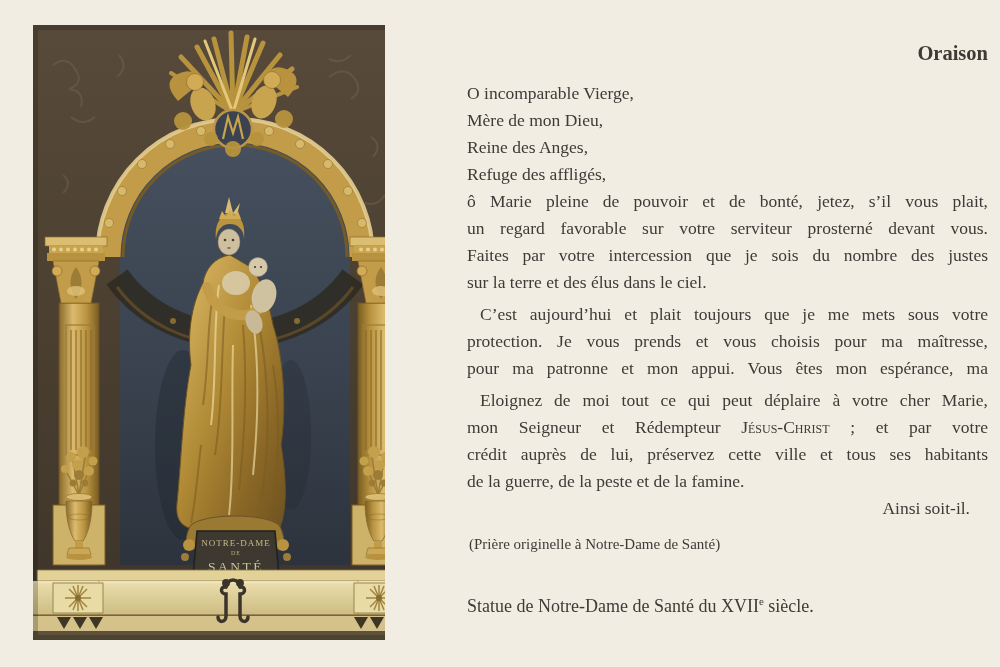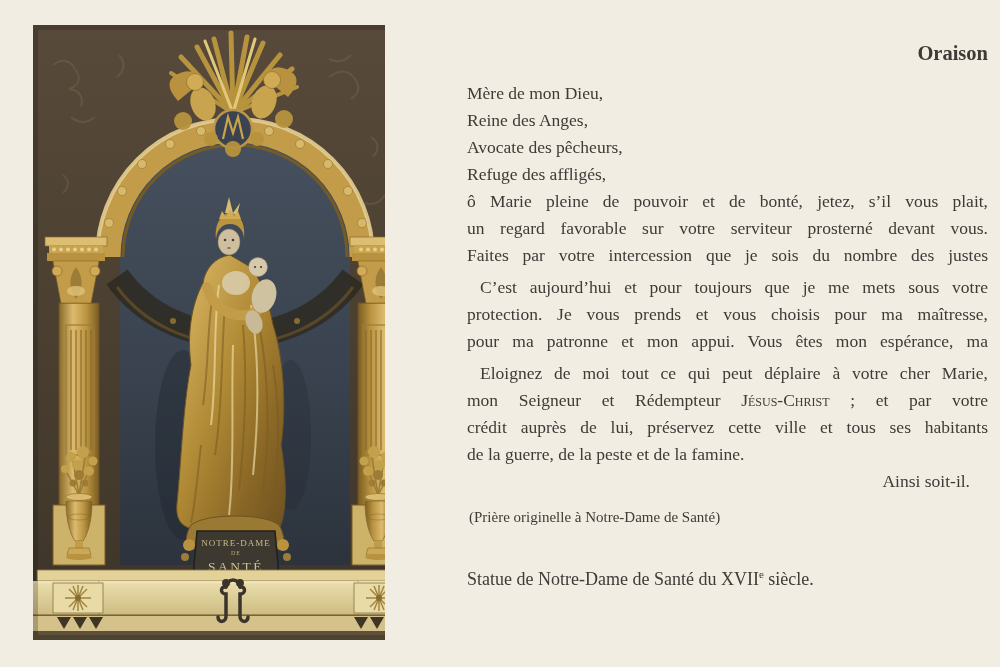--- a/index.html
+++ b/index.html
@@ -299,30 +299,31 @@
   <rect x="374" y="0" width="17" height="545" fill="#26211a" opacity="0.9"></rect>
   <rect x="387" y="0" width="3" height="540" fill="#8a7a58" opacity="0.5"></rect>
 
   <rect x="2" y="2" width="387" height="611" fill="none" stroke="#14100a" stroke-width="6" opacity="0.22"></rect>
 </svg>
 </div>
 
 <div class="text-col">
   <h1 class="title">Oraison</h1>
 
+  <div class="line">O incomparable Vierge,</div>
   <div class="line">Mère de mon Dieu,</div>
   <div class="line">Reine des Anges,</div>
-  <div class="line">Avocate des pêcheurs,</div>
   <div class="line">Refuge des affligés,</div>
   <div class="line j">ô Marie pleine de pouvoir et de bonté, jetez, s’il vous plait,</div>
   <div class="line j">un regard favorable sur votre serviteur prosterné devant vous.</div>
   <div class="line j">Faites par votre intercession que je sois du nombre des justes</div>
+  <div class="line">sur la terre et des élus dans le ciel.</div>
 
   <div class="para">
-    <div class="line j indent">C’est aujourd’hui et pour toujours que je me mets sous votre</div>
+    <div class="line j indent">C’est aujourd’hui et plait toujours que je me mets sous votre</div>
     <div class="line j">protection. Je vous prends et vous choisis pour ma maîtresse,</div>
     <div class="line j">pour ma patronne et mon appui. Vous êtes mon espérance, ma</div>
   </div>
 
   <div class="para">
     <div class="line j indent">Eloignez de moi tout ce qui peut déplaire à votre cher Marie,</div>
     <div class="line j"><span>mon Seigneur et Rédempteur </span><span class="small-caps">Jésus-Christ</span><span> ; et par votre</span></div>
     <div class="line j">crédit auprès de lui, préservez cette ville et tous ses habitants</div>
     <div class="line">de la guerre, de la peste et de la famine.</div>
   </div>

